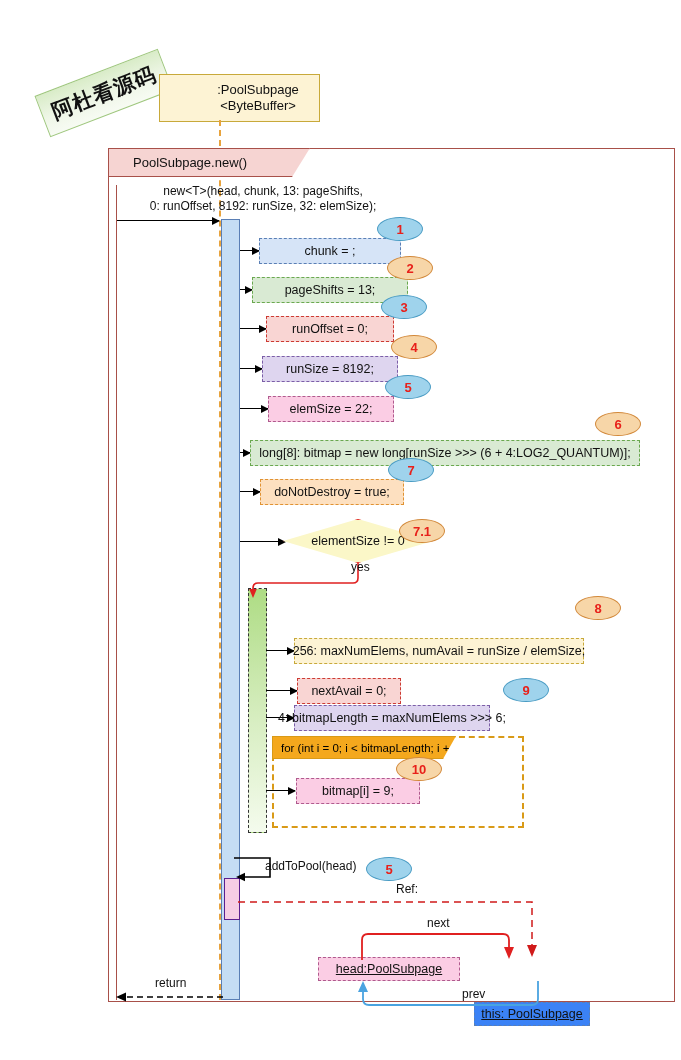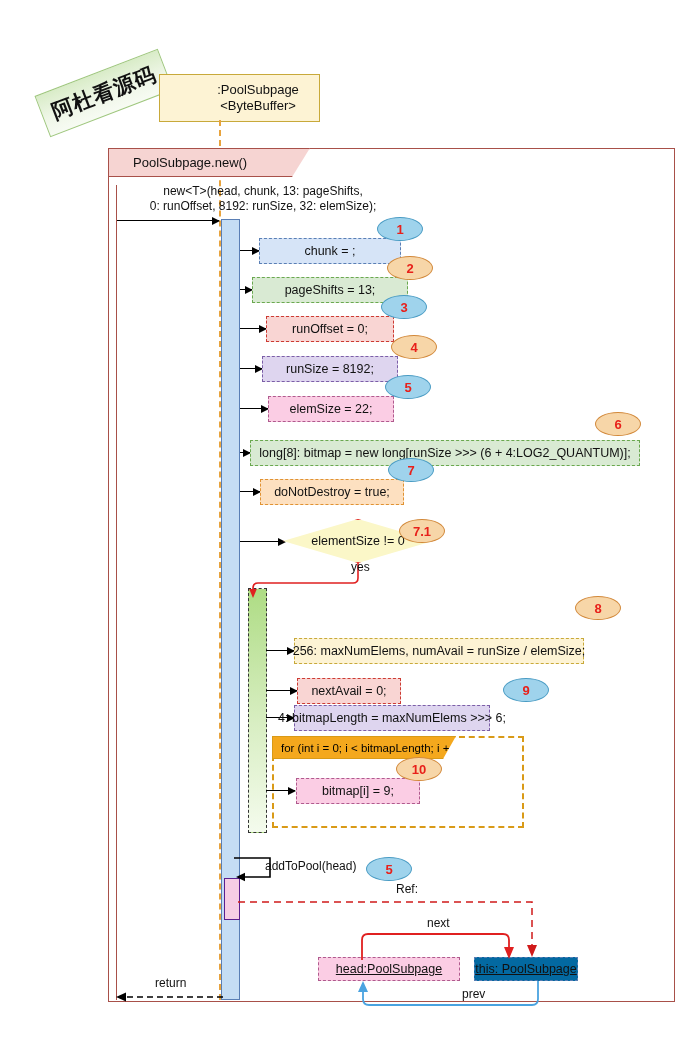--- a/index.html
+++ b/index.html
@@ -70,21 +70,21 @@
       border:2px dashed #d99a17;}
   #loop-header{position:absolute;left:-2px;top:-2px;width:182px;height:21px;
       background:#f4a81d;border:1px solid #d99a17;
       clip-path:polygon(0 0,100% 0,calc(100% - 13px) 100%,0 100%);
       display:flex;align-items:center;}
   #loop-header span{padding-left:8px;font-size:11.5px;color:#000;white-space:nowrap;}
   
   .refbox{height:24px;display:flex;align-items:center;justify-content:center;
       font-size:12.5px;box-sizing:border-box;text-decoration:underline;}
   #ref-head{left:318px;top:957px;width:142px;background:#fbcde4;border:1px dashed #b05a8e;}
-  #ref-this{left:474px;top:957px;width:104px;background:#0369a1;border:1px dashed #5a7fb5;}
+  #ref-this{left:474px;top:1002px;width:116px;background:#3b82f6;border:1px dashed #5a7fb5;}
   
   .txt{font-size:12px;}
 </style>
 </head>
 <body>
 
 <div class="abs" id="watermark">
   <div class="wm-inner">阿杜看源码</div>
 </div>
 

